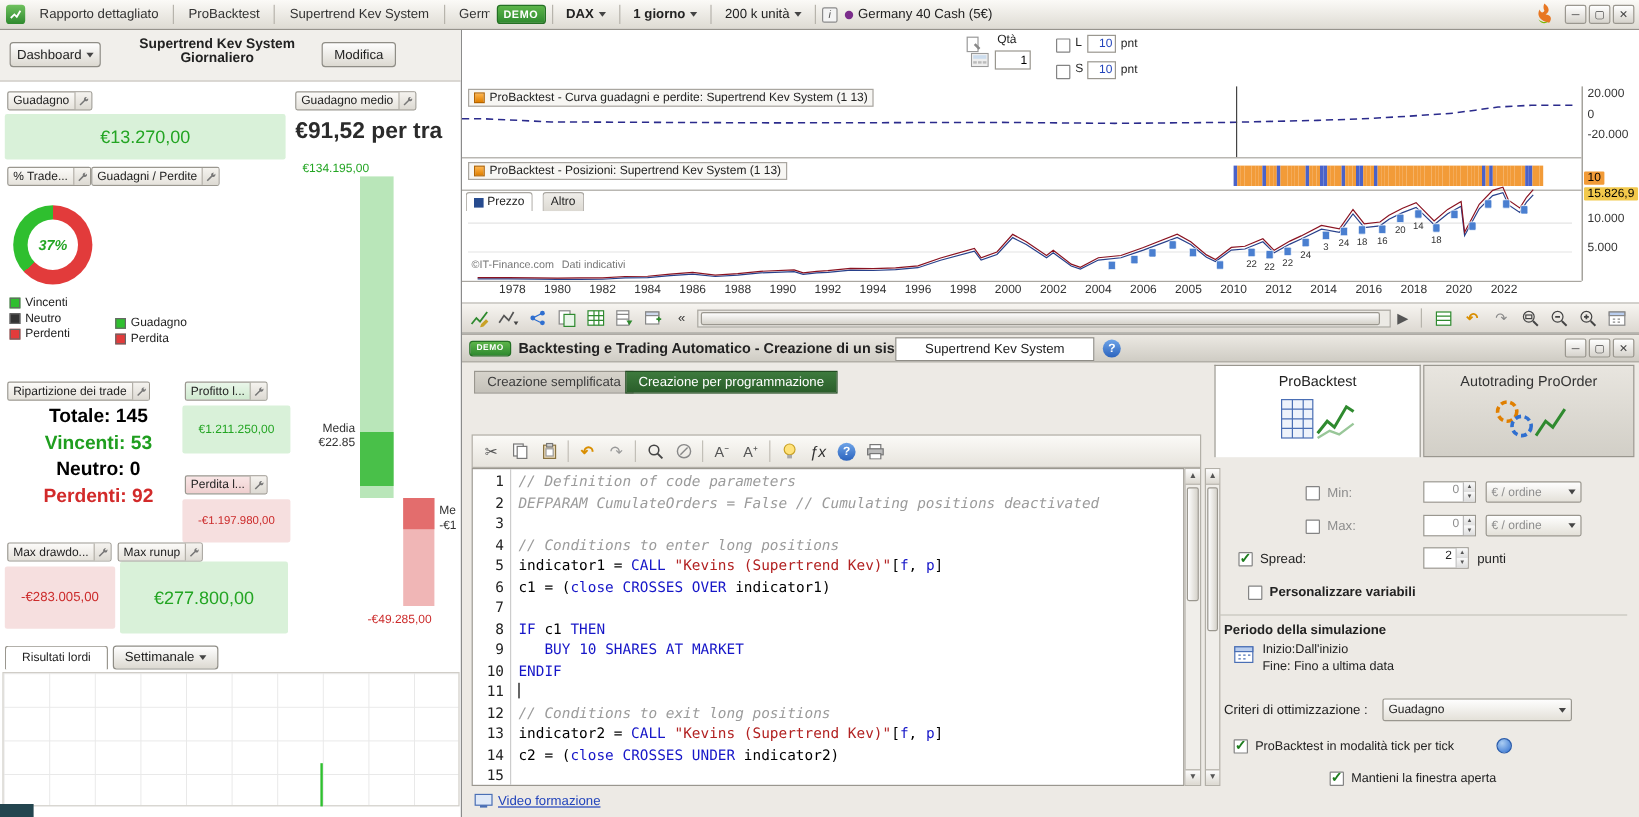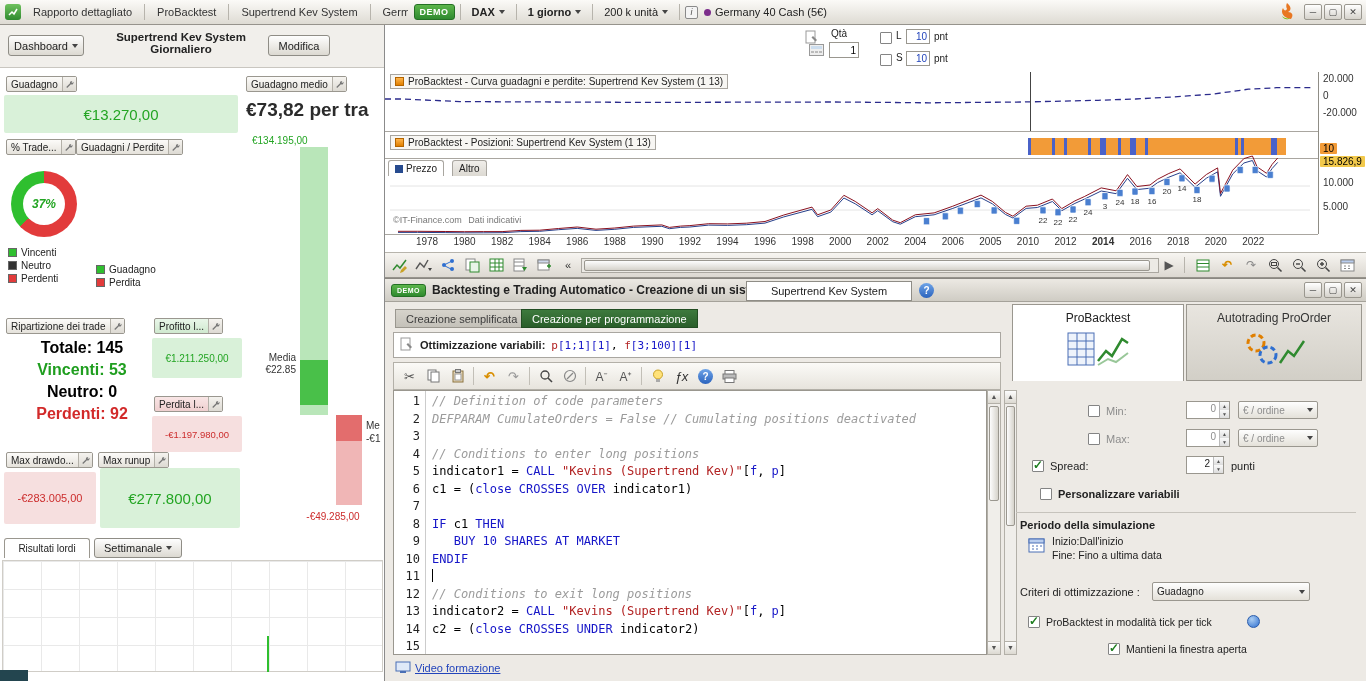--- a/index.html
+++ b/index.html
@@ -200,21 +200,21 @@
     </div>
     <div class="chip" style="left:246px;top:51px;">
       <span class="lbl">Guadagno medio</span>
       <span class="wbox">
           <svg width="9" height="9" viewBox="0 0 10 10">
             <path d="M7.5 1a2 2 0 0 0-1.9 2.7L1.4 7.9l1 1 4.2-4.2A2 2 0 0 0 9.3 2l-1.2 1.2-1-1L8.3 1z" fill="#777"></path>
           </svg>
         </span>
     </div>
     <div class="vbox green" style="left:4px;top:70px;width:234px;height:38px;font-size:15px;">€13.270,00</div>
-    <div class="abs" style="left:246px;top:74px;width:139px;height:28px;font-size:19px;font-weight:bold;color:#2b2b2b;overflow:hidden;white-space:nowrap;">€73,82 per tra</div>
+    <div class="abs" style="left:246px;top:74px;width:139px;height:28px;font-size:19px;font-weight:bold;color:#2b2b2b;overflow:hidden;white-space:nowrap;">€91,52 per tra</div>
     <div class="abs" style="left:252px;top:110px;font-size:10px;color:#23a523;">€134.195,00</div>
 
     <div class="chip" style="left:6px;top:114px;">
       <span class="lbl">% Trade...</span>
       <span class="wbox">
           <svg width="9" height="9" viewBox="0 0 10 10">
             <path d="M7.5 1a2 2 0 0 0-1.9 2.7L1.4 7.9l1 1 4.2-4.2A2 2 0 0 0 9.3 2l-1.2 1.2-1-1L8.3 1z" fill="#777"></path>
           </svg>
         </span>
     </div>
@@ -525,21 +525,21 @@
         <span class="yearlbl" style="left: 321.48px;">1994</span>
         <span class="yearlbl" style="left: 359.04px;">1996</span>
         <span class="yearlbl" style="left: 396.6px;">1998</span>
         <span class="yearlbl" style="left: 434.16px; text-align: center;">2000</span>
         <span class="yearlbl" style="left: 471.72px;">2002</span>
         <span class="yearlbl" style="left: 509.28px;">2004</span>
         <span class="yearlbl" style="left: 546.84px;">2006</span>
         <span class="yearlbl" style="left: 584.4px;">2005</span>
         <span class="yearlbl" style="left: 621.96px;">2010</span>
         <span class="yearlbl" style="left: 659.52px;">2012</span>
-        <span class="yearlbl" style="left: 697.08px; font-weight: bold;">2014</span>
+        <span class="yearlbl" style="left: 697.08px;">2014</span>
         <span class="yearlbl" style="left: 734.64px;">2016</span>
         <span class="yearlbl" style="left: 772.2px;">2018</span>
         <span class="yearlbl" style="left: 809.76px;">2020</span>
         <span class="yearlbl" style="left: 847.32px;">2022</span>
       </div>
 
     <div class="axis" style="left:933px;top:47px;width:36px;height:162px;">
       <span class="axlbl" style="top:1px;">20.000</span>
       <span class="axlbl" style="top:18px;">0</span>
       <span class="axlbl" style="top:35px;">-20.000</span>
@@ -650,28 +650,20 @@
       <span class="winbtn">▢</span>
       <span class="winbtn">✕</span>
       <span style="width:4px;"></span>
     </div>
     <div class="doctab" style="left:361px;top:2px;width:166px;height:20px;">Supertrend Kev System</div>
     <span class="helpc abs" style="left:534px;top:4px;">?</span>
 
     <div class="codetab idle" style="left:10px;top:30px;">Creazione semplificata</div>
     <div class="codetab active" style="left:136px;top:30px;">Creazione per programmazione</div>
 
-    <div class="optbar" style="left:8px;top:53px;width:608px;height:26px;">
-      <span><svg width="14" height="14" viewBox="0 0 14 14">
-            <rect x="1" y="1" width="9" height="12" fill="#fff" stroke="#999"></rect>
-            <path d="M8 6l4 4-1.5 1.5-4-4z" fill="#888"></path>
-          </svg></span>
-      <b>Ottimizzazione variabili:</b>
-      <span id="opttokens" style="font-family:'DejaVu Sans Mono',monospace;font-size:11px;"><span class="tok-var">p</span><span class="tok-kw">[1;1]</span><span class="tok-kw">[1]</span><span class="tok-pl">,  </span><span class="tok-var">f</span><span class="tok-kw">[3;100]</span><span class="tok-kw">[1]</span></span>
-    </div>
 
     <div class="etoolbar" style="left:8px;top:83px;width:608px;height:28px;">
       <span class="eicon">✂</span>
       <span class="eicon">
           <svg width="13" height="14" viewBox="0 0 13 14">
             <rect x="1" y="1" width="8" height="10" fill="#fff" stroke="#777"></rect>
             <rect x="4" y="3" width="8" height="10" fill="#fff" stroke="#777"></rect>
           </svg>
         </span>
       <span class="eicon">

